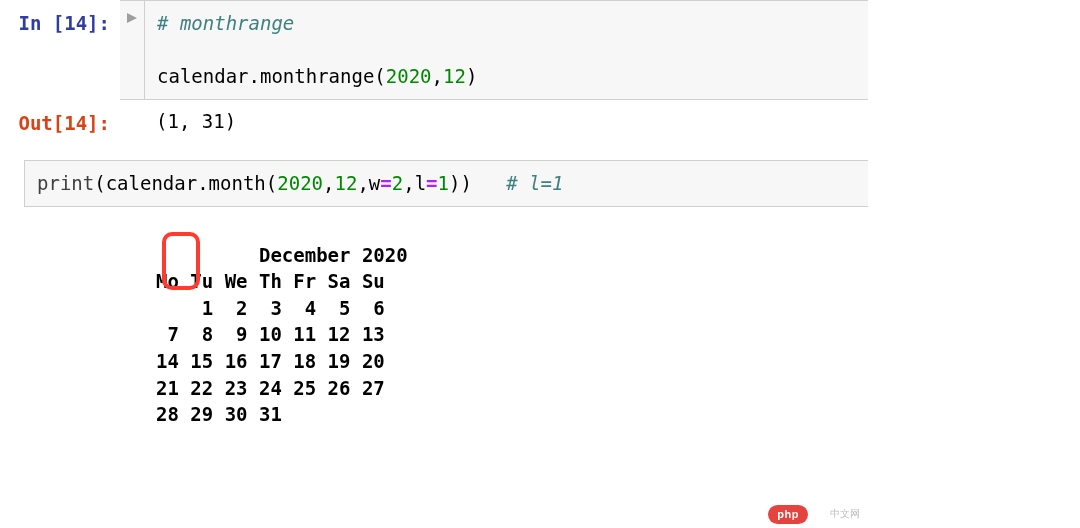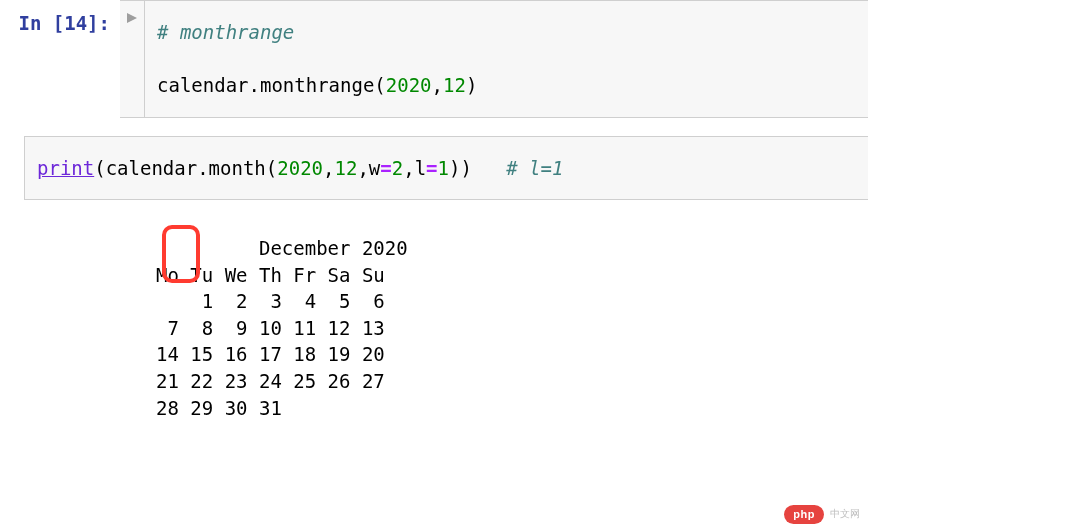--- a/index.html
+++ b/index.html
@@ -53,59 +53,60 @@
     .run-arrow svg {
       width: 10px;
       height: 10px;
       fill: #9e9e9e;
     }
     .code-box {
       flex: 1;
       background: #f7f7f7;
       border: 1px solid #cfcfcf;
       border-right: none;
-      padding: 18px 12px;
+      padding: 9px 12px;
       white-space: pre;
       font-family: Menlo, Monaco, Consolas, monospace;
     }
     .code-box.no-arrow {
       margin-left: 24px;
     }
     .output {
       flex: 1;
       padding: 8px 12px 8px 36px;
       white-space: pre;
       font-family: Menlo, Monaco, Consolas, monospace;
       color: #000;
     }
     .output-calendar {
       position: relative;
+      font-weight: bold;
     }
     .highlight-box {
       position: absolute;
       border: 4px solid #ff3b30;
       border-radius: 10px;
       pointer-events: none;
     }
     .cm-comment { color: #408080; font-style: italic; }
     .cm-ident   { color: #000000; }
     .cm-paren   { color: #000000; }
     .cm-number  { color: #008800; }
     .cm-comma   { color: #000000; }
-    .cm-builtin { color: #6d28d9; text-decoration: underline; }
+    .cm-builtin { color: #404040; }
     .cm-keyword-arg { color: #000000; }
     .cm-op      { color: #AA22FF; font-weight: bold; }
 
     .watermark {
       position: absolute;
       right: 8px;
       bottom: 4px;
       display: flex;
       align-items: center;
-      gap: 6px;
+      gap: 22px;
       opacity: 0.95;
     }
     .wm-badge {
       background: #e53935;
       color: #fff;
       font-weight: bold;
       font-size: 11px;
       padding: 2px 9px;
       border-radius: 10px;
       font-family: sans-serif;
@@ -135,20 +136,24 @@
         <svg viewBox="0 0 10 10">
             <polygon points="0,0 10,5 0,10"></polygon>
           </svg>
       </div>
       <div class="code-box"><span class="cm-comment"># monthrange</span>
 
 <span class="cm-ident">calendar.monthrange</span><span class="cm-paren">(</span><span class="cm-number">2020</span><span class="cm-comma">,</span><span class="cm-number">12</span><span class="cm-paren">)</span></div>
     </div>
   </div>
 
+  <div class="cell">
+    <div class="prompt prompt-out">Out[14]:</div>
+    <div class="output">(1, 31)</div>
+  </div>
 
   <div style="height:18px"></div>
 
   <div class="cell">
     <div class="input-area">
       <div class="code-box no-arrow"><span class="cm-builtin">print</span><span class="cm-paren">(</span><span class="cm-ident">calendar.month</span><span class="cm-paren">(</span><span class="cm-number">2020</span><span class="cm-comma">,</span><span class="cm-number">12</span><span class="cm-comma">,</span><span class="cm-keyword-arg">w</span><span class="cm-op">=</span><span class="cm-number">2</span><span class="cm-comma">,</span><span class="cm-keyword-arg">l</span><span class="cm-op">=</span><span class="cm-number">1</span><span class="cm-paren">)</span><span class="cm-paren">)</span><span>   </span><span class="cm-comment"># l=1</span></div>
     </div>
   </div>
 
   <div class="cell">

